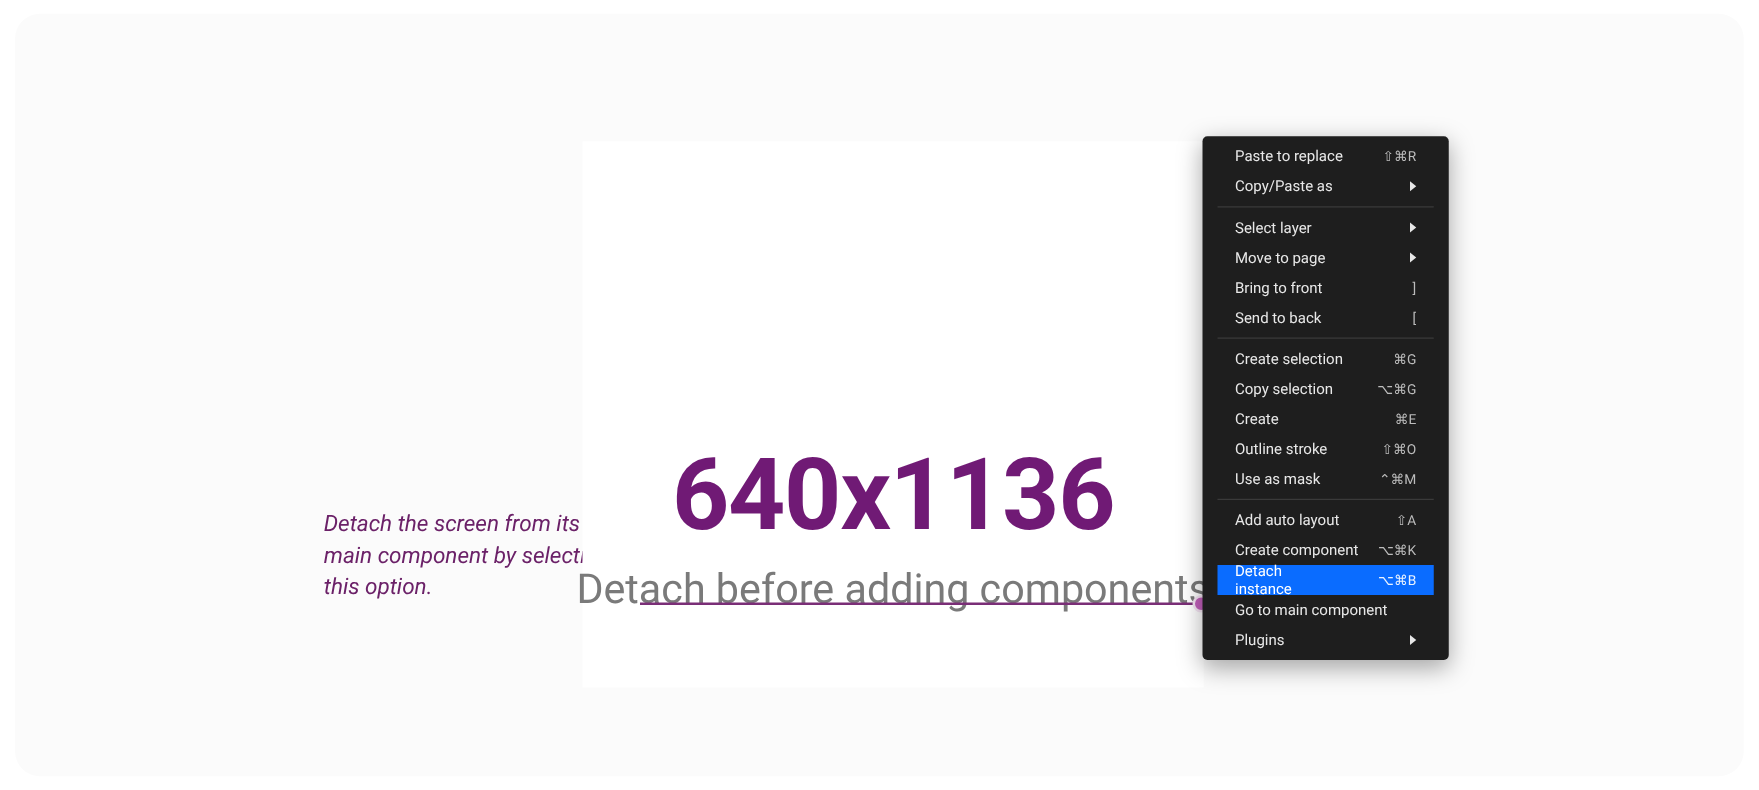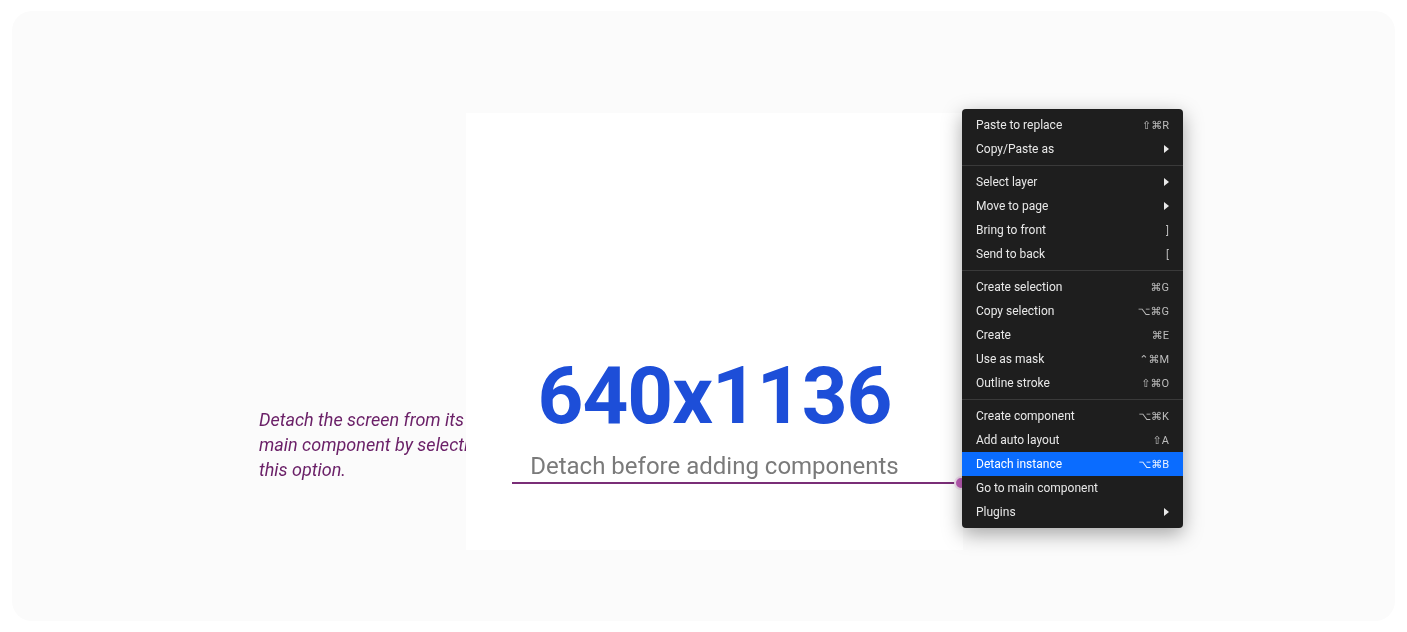--- a/index.html
+++ b/index.html
@@ -37,30 +37,30 @@
       height: 437px;
       background: #ffffff;
     }
     .dim-text {
       position: absolute;
       top: 236px;
       left: 50%;
       transform: translateX(-50%);
       font-size: 80px;
       font-weight: 700;
-      color: #1d4ed8;
+      color: #701a75;
       letter-spacing: -1px;
       white-space: nowrap;
     }
     .sub-text {
       position: absolute;
       top: 339px;
       left: 50%;
       transform: translateX(-50%);
-      font-size: 24px;
+      font-size: 33px;
       color: #7a7a7a;
       white-space: nowrap;
     }
     .pointer-line {
       position: absolute;
       left: 500px;
       top: 471px;
       width: 445px;
       height: 0;
       border-top: 2px solid #7a2e77;
@@ -72,27 +72,27 @@
       width: 14px;
       height: 14px;
       border-radius: 50%;
       background: #c35fbc;
       border: 2px solid #f6e6f5;
     }
     .context-menu {
       position: absolute;
       left: 950px;
       top: 98px;
-      width: 221px;
+      width: 197px;
       background: #1e1e1e;
       color: #e8e8e8;
       font-size: 12px;
       border-radius: 4px;
       box-shadow: 0 6px 20px rgba(0,0,0,0.35);
-      padding: 4px 0;
+      padding: 4px 12px;
     }
     .menu-item {
       display: flex;
       align-items: center;
       justify-content: space-between;
       height: 24px;
       padding: 0 14px;
       cursor: pointer;
     }
     .menu-item.highlight { background: #0a6cff; color: #ffffff; gap: 44px; }
@@ -160,35 +160,35 @@
       </div>
       <div class="menu-item">
         <span class="label">Copy selection</span>
         <span class="shortcut">⌥⌘G</span>
       </div>
       <div class="menu-item">
         <span class="label">Create</span>
         <span class="shortcut">⌘E</span>
       </div>
       <div class="menu-item">
+        <span class="label">Outline stroke</span>
+        <span class="shortcut">⇧⌘O</span>
+      </div>
+      <div class="menu-item">
         <span class="label">Use as mask</span>
         <span class="shortcut">⌃⌘M</span>
       </div>
-      <div class="menu-item">
-        <span class="label">Outline stroke</span>
-        <span class="shortcut">⇧⌘O</span>
-      </div>
       <div class="menu-sep"></div>
+      <div class="menu-item">
+        <span class="label">Add auto layout</span>
+        <span class="shortcut">⇧A</span>
+      </div>
       <div class="menu-item">
         <span class="label">Create component</span>
         <span class="shortcut">⌥⌘K</span>
-      </div>
-      <div class="menu-item">
-        <span class="label">Add auto layout</span>
-        <span class="shortcut">⇧A</span>
       </div>
       <div class="menu-item highlight">
         <span class="label">Detach instance</span>
         <span class="shortcut">⌥⌘B</span>
       </div>
       <div class="menu-item">
         <span class="label">Go to main component</span>
       </div>
       <div class="menu-item">
         <span class="label">Plugins</span>

